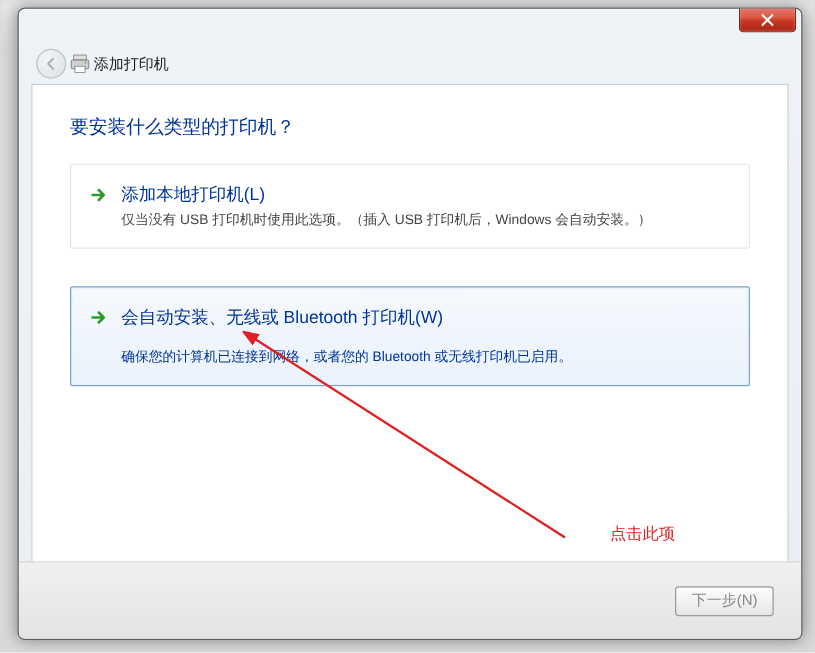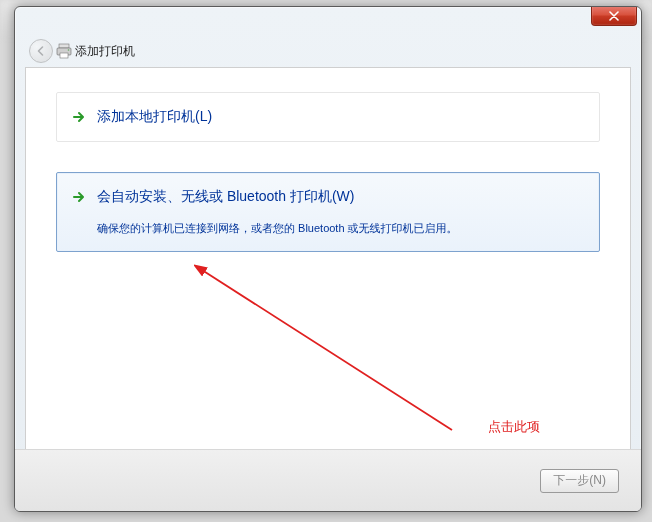--- a/index.html
+++ b/index.html
@@ -201,30 +201,32 @@
         <rect x="4" y="1" width="10" height="4" fill="#e0e0e0" stroke="#777" stroke-width="0.6"></rect>
         <rect x="2" y="5" width="14" height="7" rx="1" fill="#cfcfcf" stroke="#666" stroke-width="0.6"></rect>
         <rect x="5" y="10" width="8" height="5" fill="#fff" stroke="#777" stroke-width="0.6"></rect>
         <circle cx="13.5" cy="7" r="0.8" fill="#6a6"></circle>
       </svg>
     </div>
     <div class="header-title">添加打印机</div>
   </div>
 
   <div class="content-wrap">
+    <h2 class="main-heading">要安装什么类型的打印机？</h2>
 
     <div class="option-box">
       <div class="option-row">
         <div class="arrow-icon">
           <svg viewBox="0 0 16 16">
             <path d="M3 8 H11 M8 4 L12 8 L8 12" stroke="#2a9a2a" stroke-width="2" fill="none" stroke-linecap="round" stroke-linejoin="round"></path>
           </svg>
         </div>
         <div class="option-text">
           <div class="option-title">添加本地打印机(L)</div>
+          <div class="option-desc">仅当没有 USB 打印机时使用此选项。（插入 USB 打印机后，Windows 会自动安装。）</div>
         </div>
       </div>
     </div>
 
     <div class="option-box selected">
       <div class="option-row">
         <div class="arrow-icon">
           <svg viewBox="0 0 16 16">
             <path d="M3 8 H11 M8 4 L12 8 L8 12" stroke="#2a9a2a" stroke-width="2" fill="none" stroke-linecap="round" stroke-linejoin="round"></path>
           </svg>

